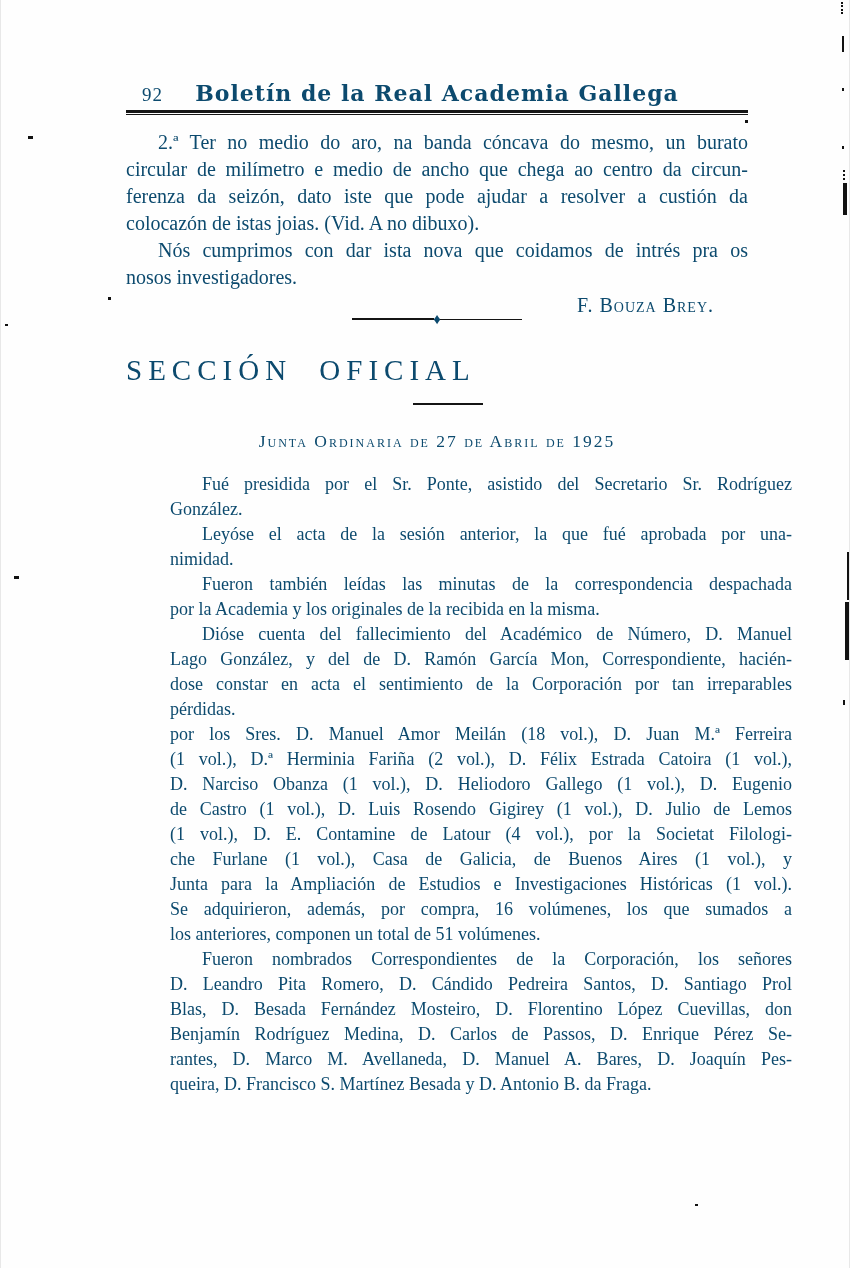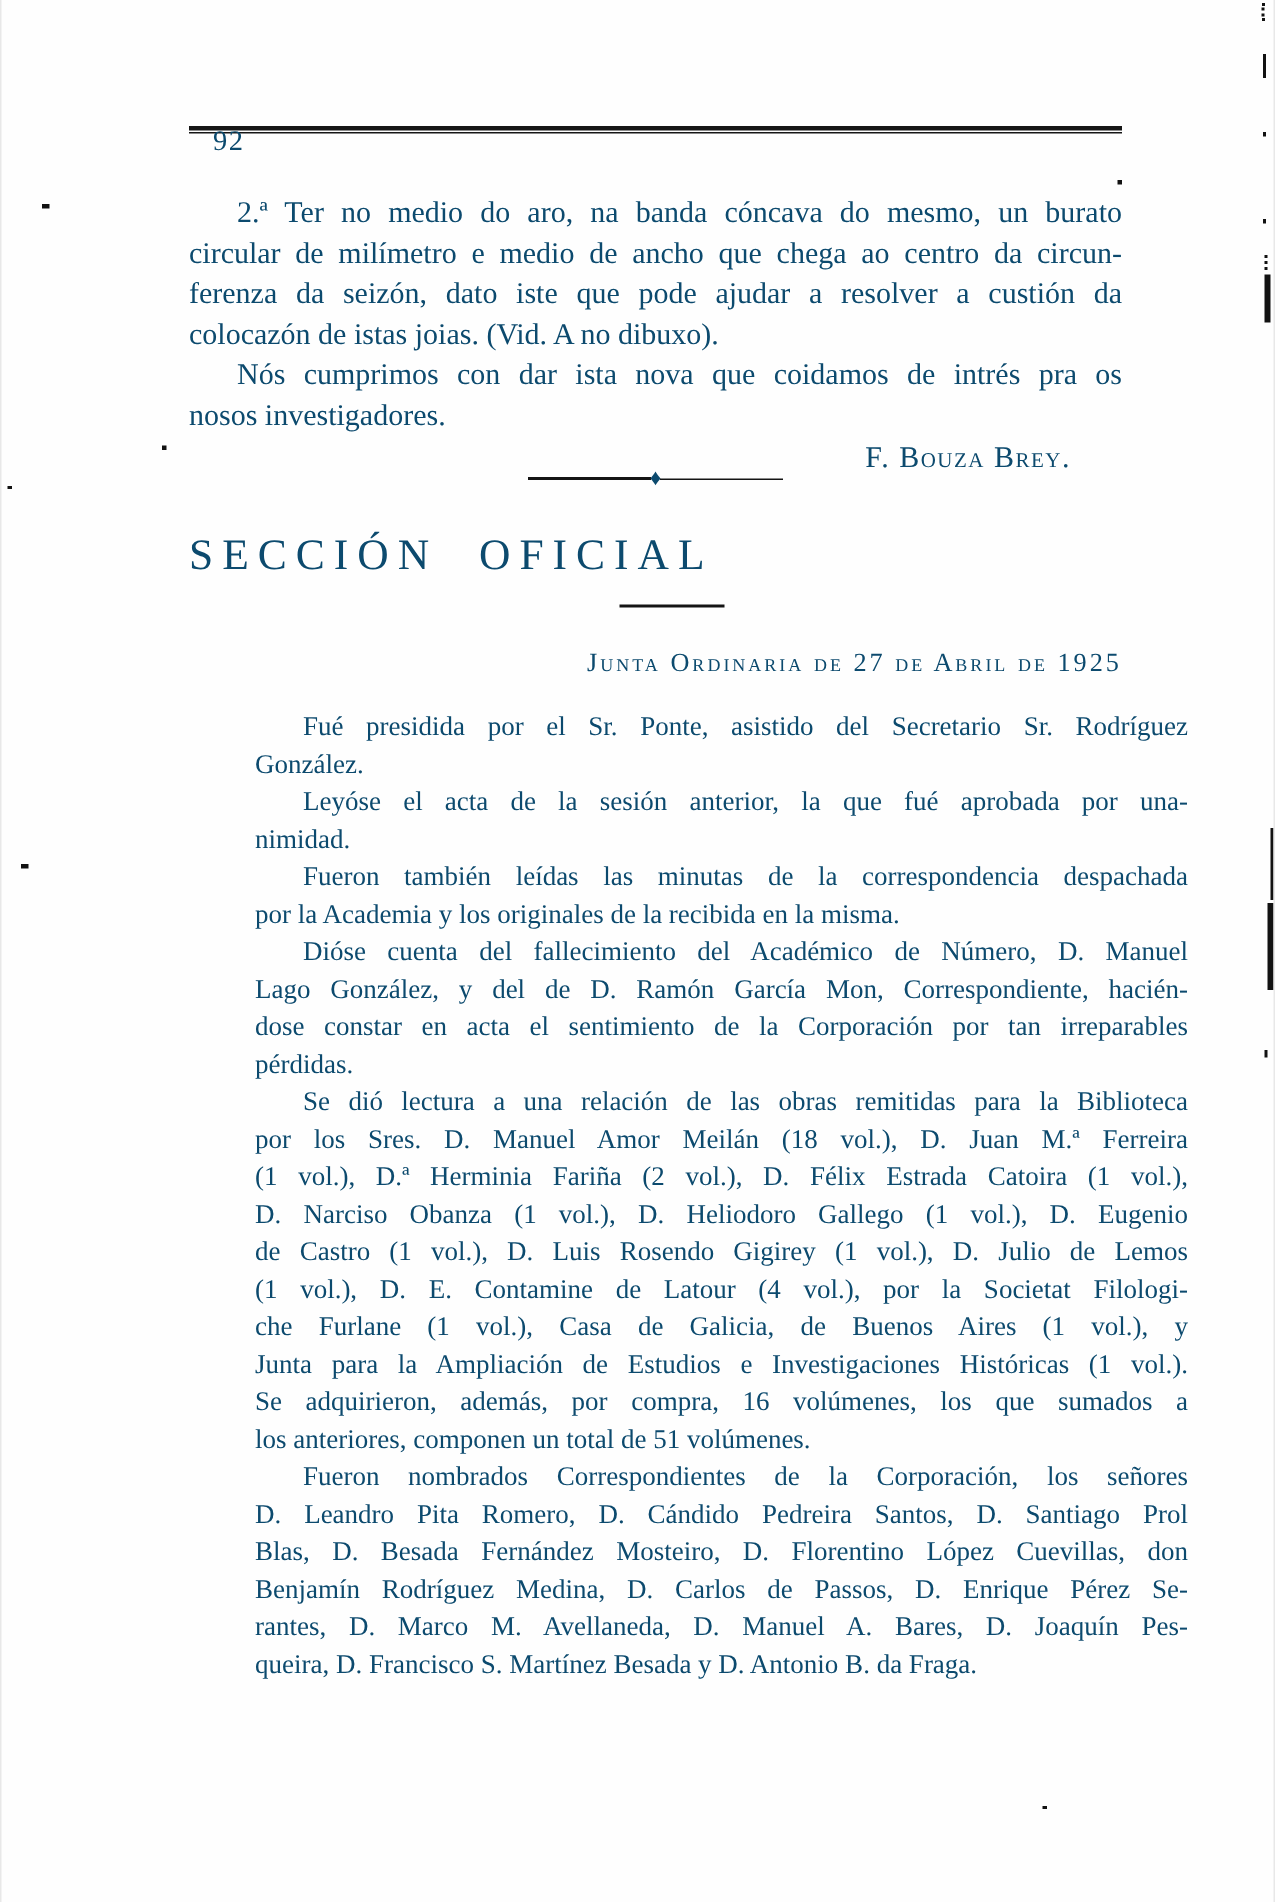--- a/index.html
+++ b/index.html
@@ -56,39 +56,40 @@
     margin:0; 
     font-weight:normal; font-size:29px;
     letter-spacing:6px; word-spacing:14px;
   }
   .title-rule {
     position:absolute; left:412px; top:403px; width:70px; height:2px;
     background:#141414;
   }
   .section-subtitle {
     position:absolute; left:125px; top:431px; width:622px;
-    margin:0; text-align:right; font-weight:normal;
+    margin:0; text-align:center; font-weight:normal;
     font-variant:small-caps; font-size:17.5px; letter-spacing:2px;
   }
   
   .minutes {
     position:absolute; left:125px; top:472px; width:622px;
     font-size:18px; line-height:25px;margin-left:44px;
   }
   
   .artifact { position:absolute; background:#121212; }
   .artifact.dotted { background:none; border-left:2px dotted #121212; }
 </style>
 </head>
 <body>
 
 <div class="page">
 
   <div class="running-head">
     <span class="pagenum">92</span>
+    <span class="journal-title">Boletín de la Real Academia Gallega</span>
     <div class="head-rule"></div>
   </div>
 
   <div class="intro">
     <div>
         <p class="para">
           <span class="line first">2.ª  Ter no medio do aro, na banda cóncava do mesmo, un burato</span>
           <span class="line">circular de milímetro e medio de ancho que chega ao centro da circun-</span>
           <span class="line">ferenza da seizón, dato iste que pode ajudar a resolver a custión da</span>
           <span class="line last">colocazón de istas joias. (Vid. A no dibuxo).</span>
@@ -124,21 +125,20 @@
         <span class="line first">Fueron también leídas las minutas de la correspondencia despachada</span>
         <span class="line last">por la Academia y los originales de la recibida en la misma.</span>
       </p>
       <p class="para">
         <span class="line first">Dióse cuenta del fallecimiento del Académico de Número, D. Manuel</span>
         <span class="line">Lago González, y del de D. Ramón García Mon, Correspondiente, hacién-</span>
         <span class="line">dose constar en acta el sentimiento de la Corporación por tan irreparables</span>
         <span class="line last">pérdidas.</span>
       </p>
       <p class="para">
-        <span class="line first">Se dió lectura a una relación de las obras remitidas para la Biblioteca</span>
         <span class="line">por los Sres. D. Manuel Amor Meilán (18 vol.), D. Juan M.ª Ferreira</span>
         <span class="line">(1 vol.), D.ª Herminia Fariña (2 vol.), D. Félix Estrada Catoira (1 vol.),</span>
         <span class="line">D. Narciso Obanza (1 vol.), D. Heliodoro Gallego (1 vol.), D. Eugenio</span>
         <span class="line">de Castro (1 vol.), D. Luis Rosendo Gigirey (1 vol.), D. Julio de Lemos</span>
         <span class="line">(1 vol.), D. E. Contamine de Latour (4 vol.), por la Societat Filologi-</span>
         <span class="line">che Furlane (1 vol.), Casa de Galicia, de Buenos Aires (1 vol.), y</span>
         <span class="line">Junta para la Ampliación de Estudios e Investigaciones Históricas (1 vol.).</span>
         <span class="line">Se adquirieron, además, por compra, 16 volúmenes, los que sumados a</span>
         <span class="line last">los anteriores, componen un total de 51 volúmenes.</span>
       </p>

